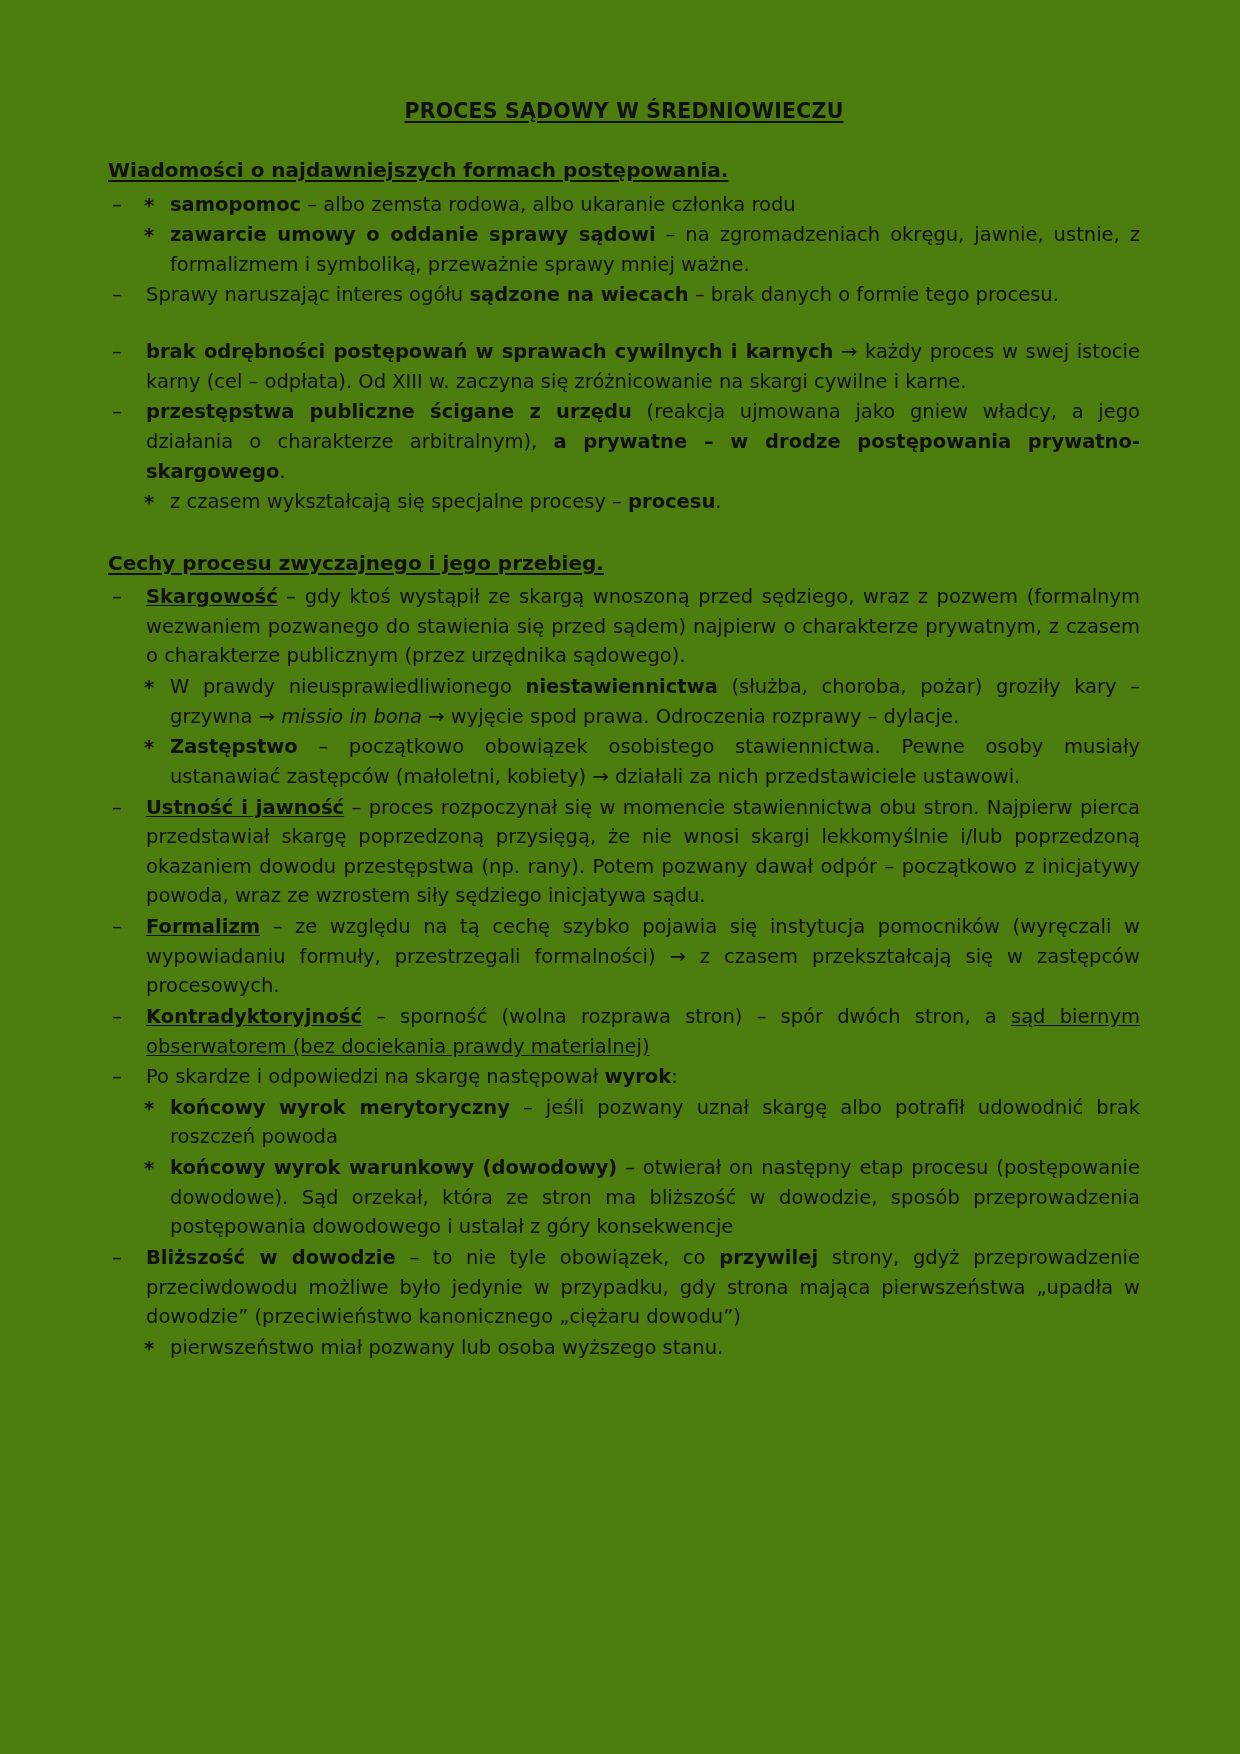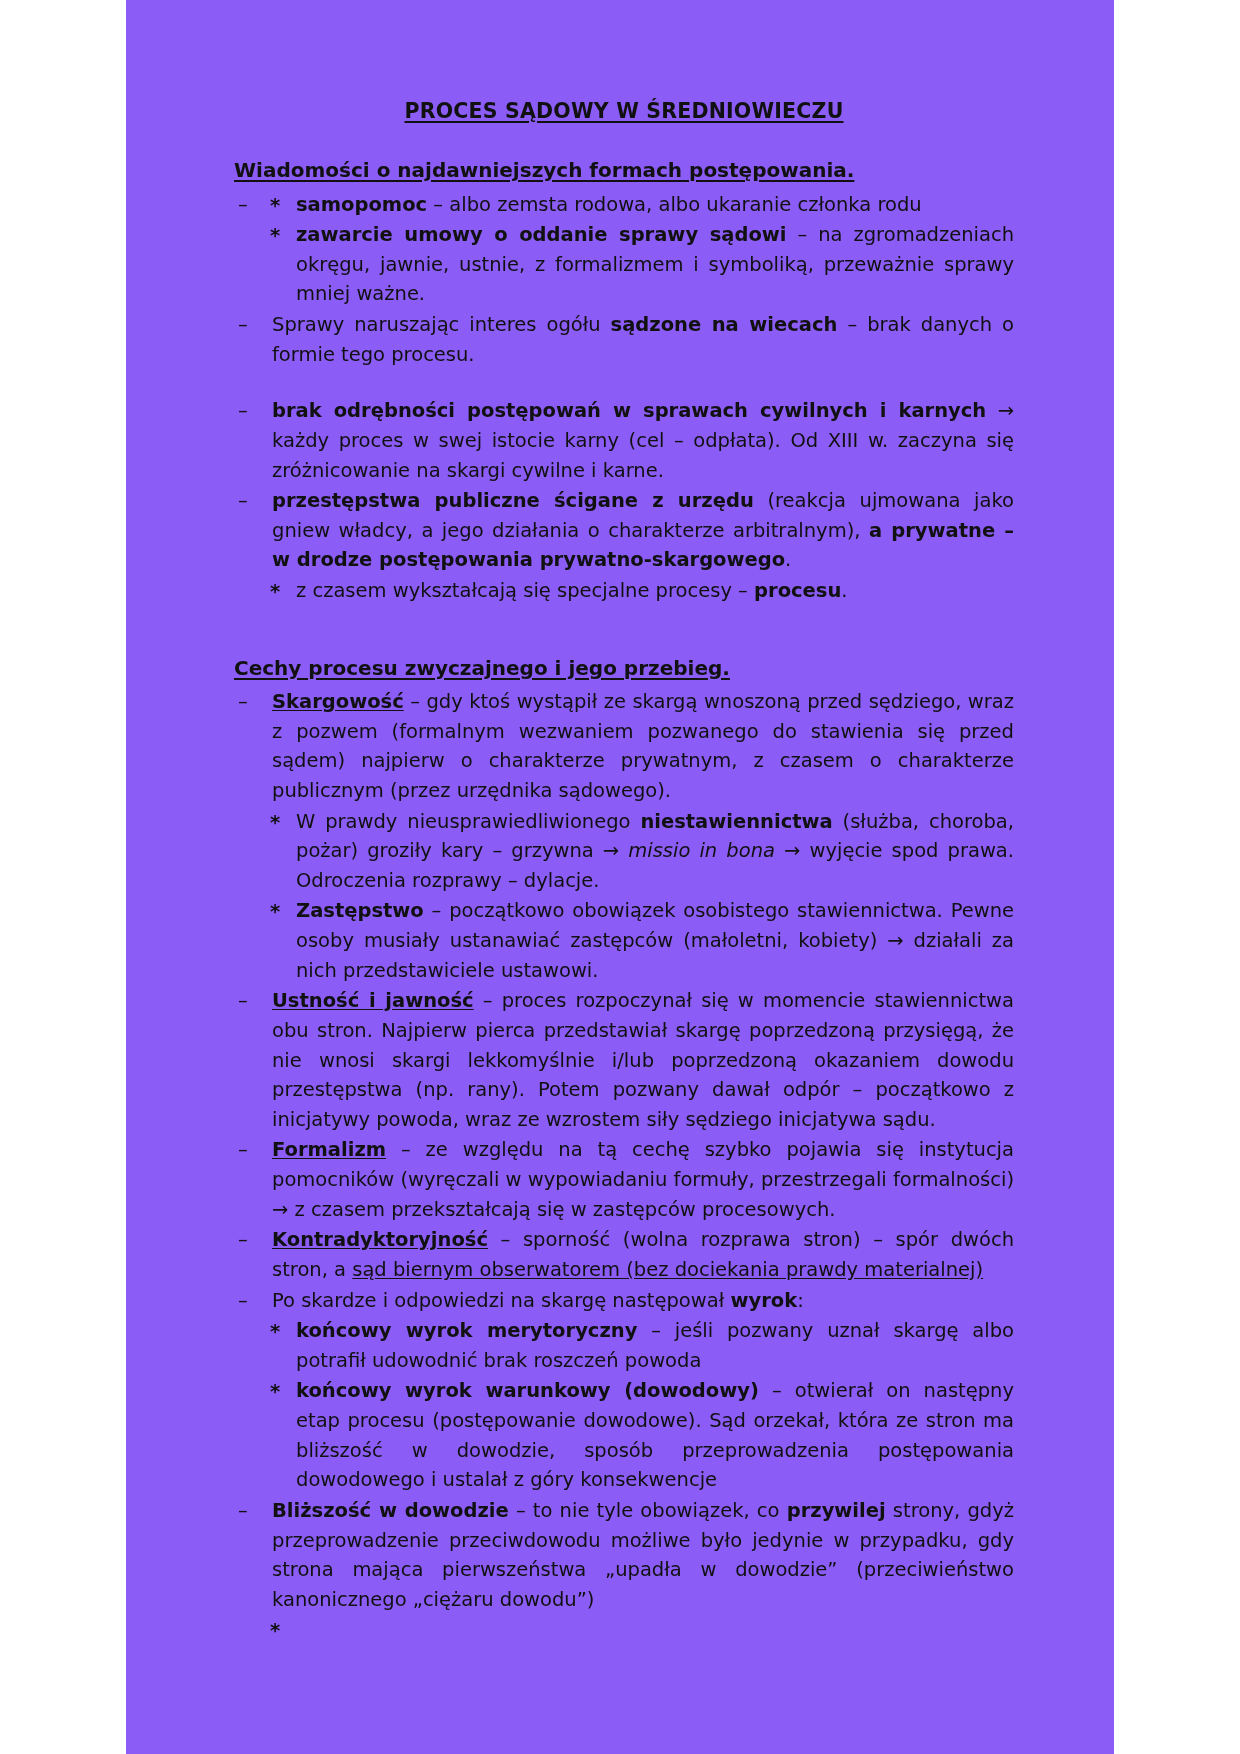--- a/index.html
+++ b/index.html
@@ -3,24 +3,24 @@
 <meta charset="utf-8">
 <title>PROCES SĄDOWY W ŚREDNIOWIECZU</title>
 <style>
   html, body {
     margin: 0;
     padding: 0;
     background: #ffffff;
   }
   .page {
     position: relative;
-    width: 988px;
+    width: 1240px;
     height: 1754px;
     margin: 0 auto;
-    background: #8b5cf6;
+    background: #4d7c0f;
     box-sizing: border-box;
     padding: 96px 100px 60px 108px;
     font-family: "DejaVu Sans", "Liberation Sans", sans-serif;
     color: #111111;
     font-size: 19.5px;
     line-height: 1.52;
     -webkit-font-smoothing: antialiased;
   }
 
   .doc-title {
@@ -33,21 +33,21 @@
     margin: 0 0 28px 0;
   }
 
   .section { margin: 0; }
 
   .section-heading {
     font-weight: bold;
     font-size: 20px;
     text-decoration: underline;
     text-underline-offset: 3px;
-    margin: 16px 0 4px 0;
+    margin: 0 0 4px 0;
   }
 
   
   .dash-item {
     position: relative;
     padding-left: 38px;
     margin: 0 0 1px 0;
     text-align: justify;
   }
   .dash-item > .marker {
@@ -179,16 +179,17 @@
       <b>końcowy wyrok warunkowy (dowodowy)</b><span> – otwierał on następny etap procesu (postępowanie dowodowe). Sąd orzekał, która ze stron ma bliższość w dowodzie, sposób przeprowadzenia postępowania dowodowego i ustalał z góry konsekwencje</span>
     </div>
 
     <div class="dash-item">
       <span class="marker">–</span>
       <b>Bliższość w dowodzie</b><span> – to nie tyle obowiązek, co </span><b>przywilej</b><span> strony, gdyż przeprowadzenie przeciwdowodu możliwe było jedynie w przypadku, gdy strona mająca pierwszeństwa „upadła w dowodzie” (przeciwieństwo kanonicznego „ciężaru dowodu”)</span>
     </div>
 
     <div class="star-item nojust">
       <span class="marker">*</span>
+      <span>pierwszeństwo miał pozwany lub osoba wyższego stanu.</span>
     </div>
   </div>
 
 </div>
 
 </body></html>

